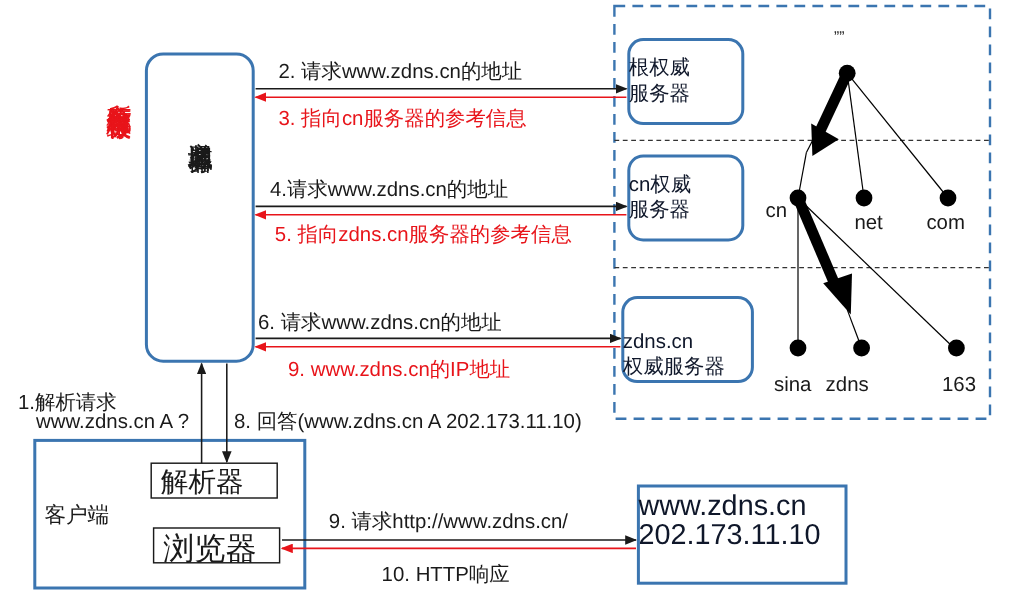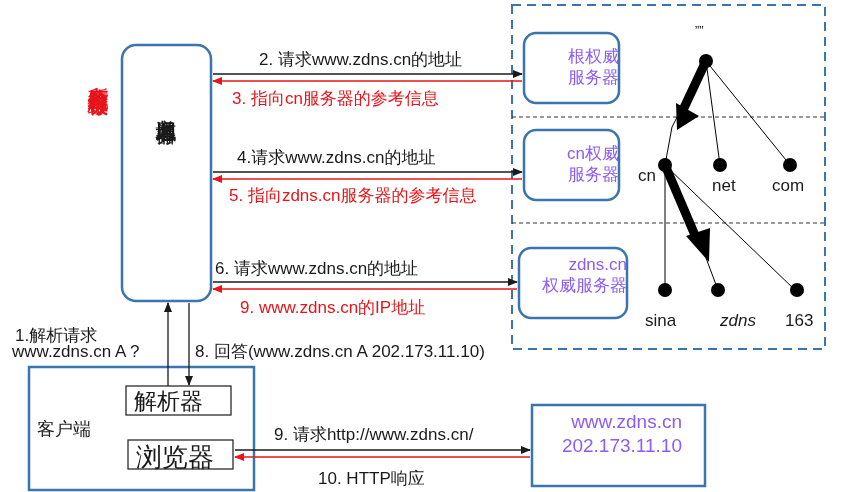--- a/index.html
+++ b/index.html
@@ -2,21 +2,21 @@
 <html><head>
 <meta charset="utf-8">
 <style>
   html, body { margin: 0; padding: 0; background: #ffffff; }
   body { width: 842px; height: 492px; position: relative; overflow: hidden;
          font-family: "Liberation Sans", "DejaVu Sans", sans-serif; }
   svg { position: absolute; left: 0; top: 0; }
   .abs { position: absolute; white-space: nowrap; color: #1a1a1a; font-size: 17px; line-height: 1; }
   .absred { color: #e8141a; }
   .vert { position: absolute; writing-mode: vertical-rl; text-orientation: upright; letter-spacing: 1px; line-height: 1; }
-  .boxtxt { position: absolute; text-align: right; color: #8b5cf6; font-size: 17px; line-height: 21px; }
+  .boxtxt { position: absolute; text-align: left; color: #0f172a; font-size: 17px; line-height: 21px; }
 </style>
 </head>
 <body>
 
 <svg width="842" height="492" viewBox="0 0 842 492">
   <defs>
     <marker id="ab" markerWidth="10" markerHeight="8" refX="9" refY="4" orient="auto" markerUnits="userSpaceOnUse">
       <path d="M0,0 L10,4 L0,8 Z" fill="#1a1a1a"></path>
     </marker>
     <marker id="ar" markerWidth="10" markerHeight="8" refX="9" refY="4" orient="auto" markerUnits="userSpaceOnUse">
@@ -78,53 +78,53 @@
     <circle cx="665" cy="290" r="7" fill="#000"></circle>
     <circle cx="718" cy="290" r="7" fill="#000"></circle>
     <circle cx="797" cy="290" r="7" fill="#000"></circle>
   </g>
 </svg>
 
 <div class="vert absred" style="left:88px; top:70px; font-size:21px; color:#e8141a;">所有应答信息都被缓存</div>
 
 <div class="vert" style="left:156px; top:102px; font-size:21px; color:#1a1a1a;">递归域名服务器</div>
 
-<div class="abs" style="left:232px; top:51px;margin-left:27px;">2. 请求www.zdns.cn的地址</div>
+<div class="abs" style="left:232px; top:51px;">2. 请求www.zdns.cn的地址</div>
 <div class="abs absred" style="left:232px; top:90px;">3. 指向cn服务器的参考信息</div>
-<div class="abs" style="left:225px; top:149px;margin-left:12px;">4.请求www.zdns.cn的地址</div>
+<div class="abs" style="left:225px; top:149px;">4.请求www.zdns.cn的地址</div>
 <div class="abs absred" style="left:229px; top:187px;">5. 指向zdns.cn服务器的参考信息</div>
 <div class="abs" style="left:215px; top:260px;">6. 请求www.zdns.cn的地址</div>
 <div class="abs absred" style="left:240px; top:299px;">9. www.zdns.cn的IP地址</div>
 <div class="abs" style="left:15px; top:310px;margin-top:17px;">1.解析请求</div>
-<div class="abs" style="left:12px; top:343px;">www.zdns.cn A ?</div>
+<div class="abs" style="left:30px; top:343px;">www.zdns.cn A ?</div>
 <div class="abs" style="left:195px; top:343px;">8. 回答(www.zdns.cn A 202.173.11.10)</div>
 <div class="abs" style="left:274px; top:426px;">9. 请求http://www.zdns.cn/</div>
 <div class="abs" style="left:318px; top:470px;">10. HTTP响应</div>
 
 <div class="boxtxt" style="left:524px; top:46px; width:95px;">
   <div>根权威</div>
   <div>服务器</div>
 </div>
 <div class="boxtxt" style="left:524px; top:143px; width:95px;">
   <div>cn权威</div>
   <div>服务器</div>
 </div>
-<div class="boxtxt" style="left:519px; top:254px; width:108px;">
+<div class="boxtxt" style="left:519px; top:274px; width:108px;">
   <div>zdns.cn</div>
   <div>权威服务器</div>
 </div>
 
 <div class="abs" style="left:37px; top:420px; font-size:18px;">客户端</div>
 <div class="abs" style="left:134px; top:390px; font-size:23px;">解析器</div>
 <div class="abs" style="left:136px; top:444px; font-size:26px;">浏览器</div>
 
-<div class="boxtxt" style="left:532px; top:410px; width:150px; font-size:19px; line-height:24px;">
+<div class="boxtxt" style="left:532px; top:410px; width:150px; font-size:24px; line-height:24px;">
   <div>www.zdns.cn</div>
   <div>202.173.11.10</div>
 </div>
 
 <div class="abs" style="left:695px; top:24px; font-size:13px;">””</div>
 <div class="abs" style="left:638px; top:167px;">cn</div>
 <div class="abs" style="left:712px; top:177px;">net</div>
 <div class="abs" style="left:772px; top:177px;">com</div>
 <div class="abs" style="left:645px; top:312px;">sina</div>
-<div class="abs" style="left:720px; top:312px;font-style:italic;">zdns</div>
+<div class="abs" style="left:688px; top:312px;">zdns</div>
 <div class="abs" style="left:785px; top:312px;">163</div>
 
 </body></html>

